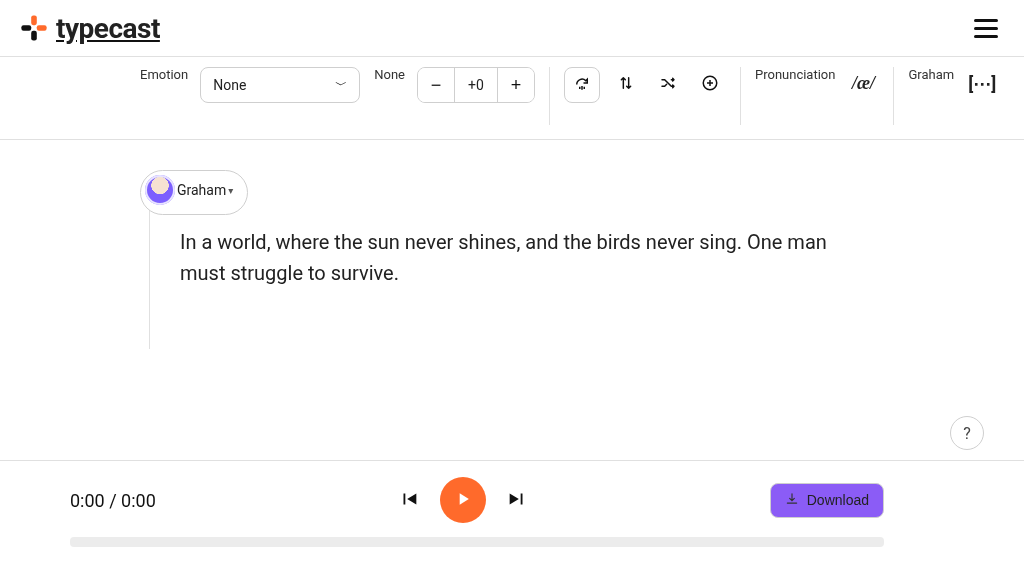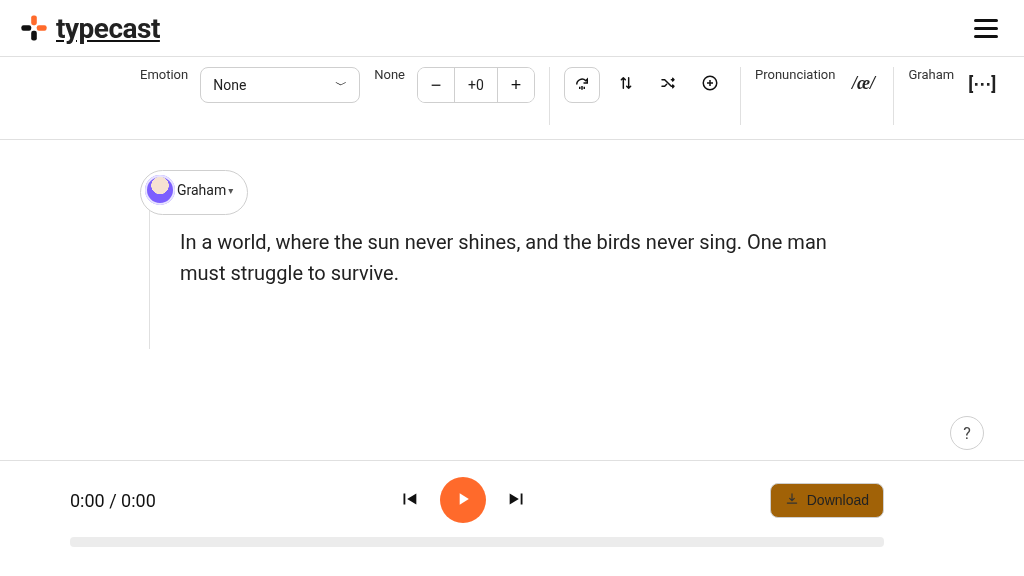--- a/index.html
+++ b/index.html
@@ -121,21 +121,21 @@
   .time { font-size:18px; color:#111; }
   .controls { display:flex; align-items:center; gap:14px; justify-content:center; flex:1; }
   .skipbtn { background:none; border:none; cursor:pointer; color:#111; display:flex; align-items:center; }
   .playbtn {
     width:46px; height:46px; border-radius:50%; background:var(--accent); border:none; cursor:pointer;
     display:flex; align-items:center; justify-content:center;
   }
   .playbtn svg { fill:#fff; }
   .dlbtn {
     display:inline-flex; align-items:center; gap:8px;
-    border:1px solid var(--border2); border-radius:8px; background:#a16207;
+    border:1px solid var(--border2); border-radius:8px; background:#8b5cf6;
     padding:8px 14px; font-size:14px; color:#222; cursor:pointer;
   }
   .progress {
     margin-top:14px; height:10px; background:#ececec; border-radius:4px; width:100%;
   }
 </style>
 </head>
 <body>
 
 <div class="topbar">

